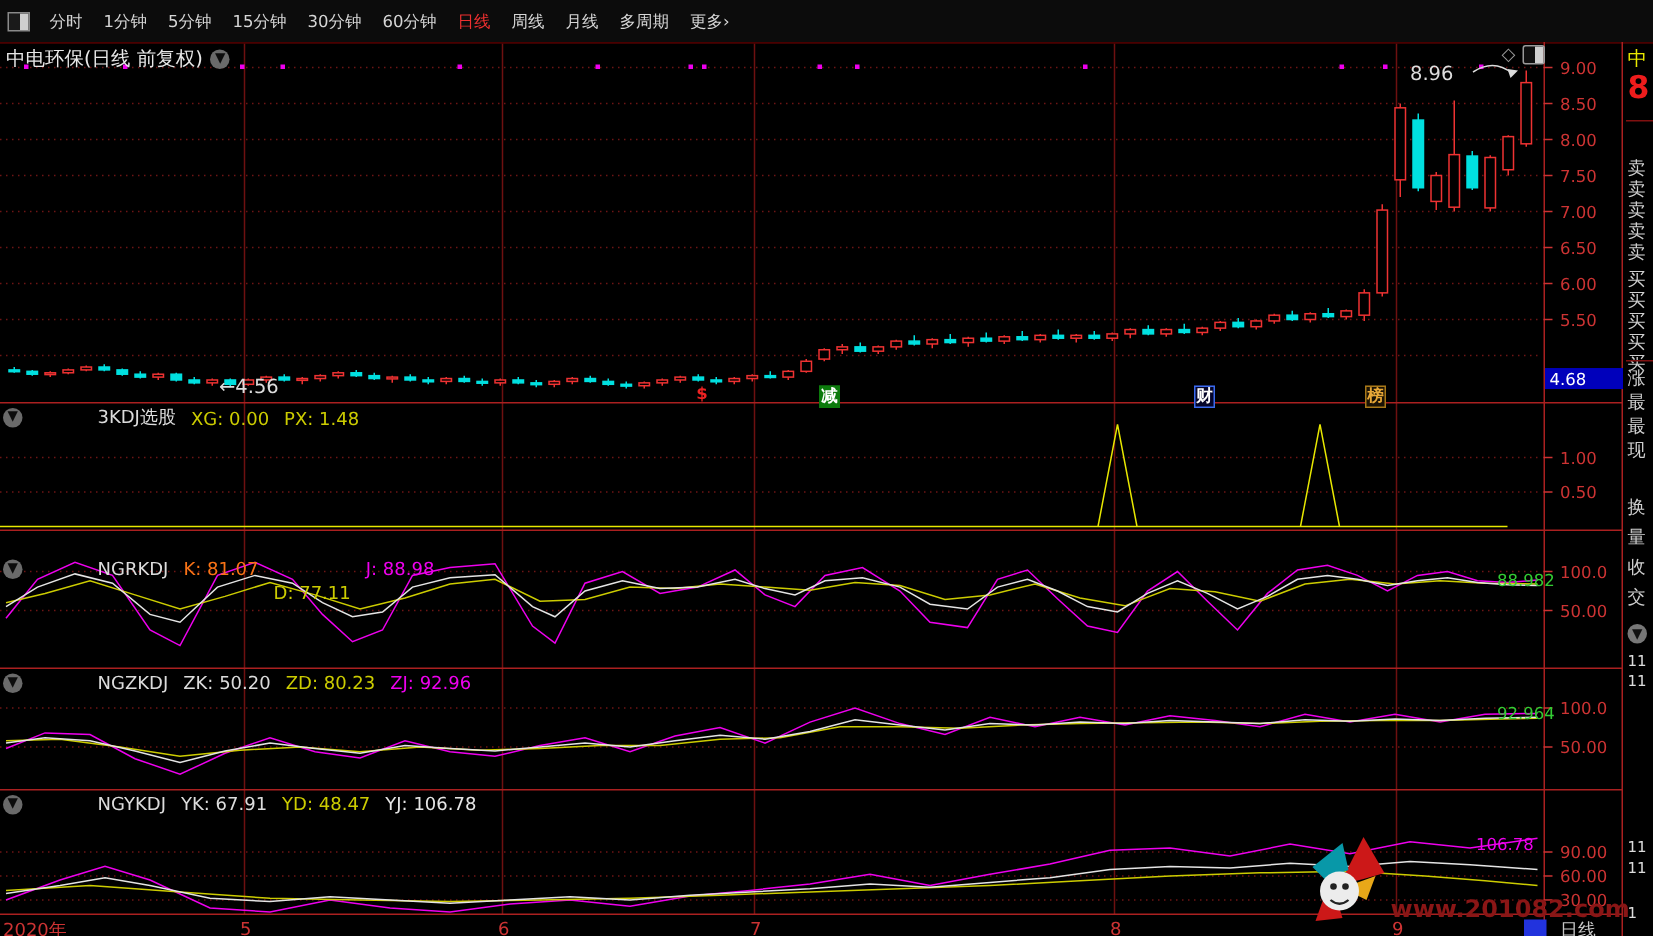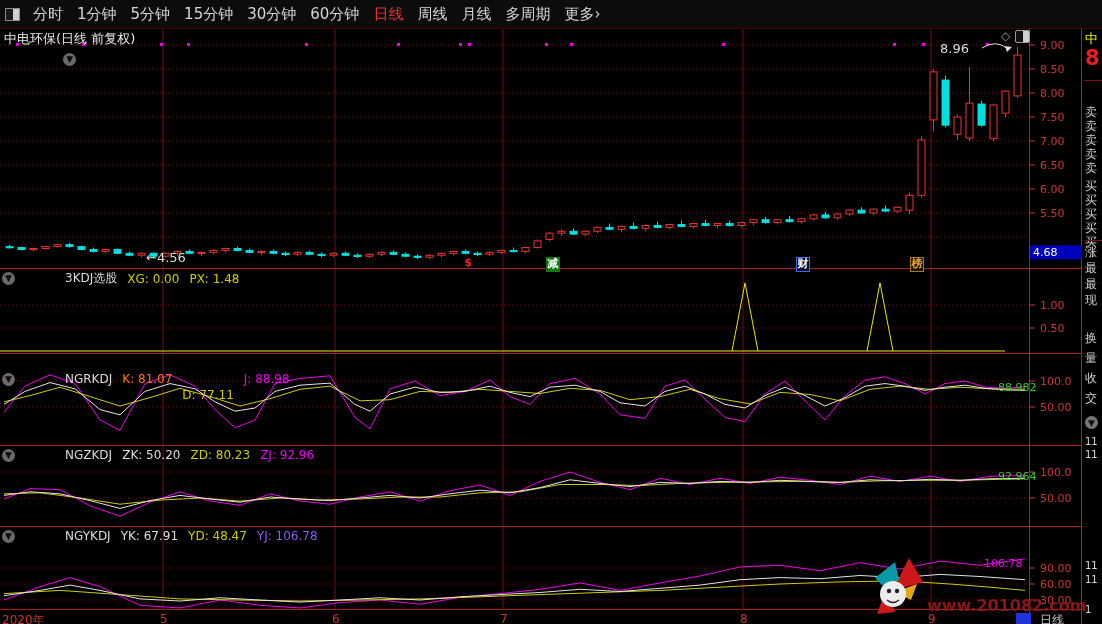--- a/index.html
+++ b/index.html
@@ -1,27 +1,27 @@
 <!DOCTYPE html>
 <html><head>
 <meta charset="utf-8">
 <style>
   html,body{margin:0;padding:0;background:#000;}
   body{width:1102px;height:624px;position:relative;overflow:hidden;
        font-family:"DejaVu Sans","Liberation Sans",sans-serif;}
   
   .toolbar{position:absolute;left:0;top:0;width:1102px;height:28px;background:#0c0c0c;
-           border-bottom:1px solid #4a0000;display:flex;align-items:center;font-size:15px;color:#d6d6d6;}
+           border-bottom:1px solid #4a0000;display:flex;align-items:center;font-size:11px;color:#d6d6d6;}
   .win-icon{width:13px;height:11px;border:1px solid #8a8a8a;margin:0 6px 0 5px;background:linear-gradient(90deg,#1a1a1a 55%,#cfcfcf 55%);}
   .tab{padding:4px 7px;white-space:nowrap;}
   .tab.active{color:#ee3030;}
   .tb-right{margin-left:auto;display:flex;align-items:center;}
   .tb-btn{padding:4px 8px;white-space:nowrap;color:#e2e2e2;background:#161616;border-left:1px solid #262626;}
   
-  .title-row{position:absolute;left:4px;top:30px;display:flex;align-items:center;gap:5px;z-index:6;flex-direction:column;}
+  .title-row{position:absolute;left:4px;top:30px;display:flex;align-items:center;gap:5px;z-index:6;}
   .title-text{color:#e8e8e8;font-size:13px;white-space:nowrap;}
   .chev-circle{width:13px;height:13px;border-radius:50%;background:#6a6a6a;color:#0c0c0c;font-size:9px;
                display:flex;align-items:center;justify-content:center;line-height:1;}
   
   .pane-label{position:absolute;left:2px;display:flex;align-items:center;gap:6px;font-size:12px;z-index:6;white-space:nowrap;}
   .pane-name{color:#dcdcdc;margin-left:44px;}
   .pane-param{margin-left:4px;}
   
   #chart-svg{position:absolute;left:0;top:0;z-index:3;}
   
@@ -373,21 +373,21 @@
       <span class="pane-name">NGZKDJ</span>
       <span class="pane-param" style="color: rgb(220, 220, 220);">ZK: 50.20</span>
       <span class="pane-param" style="color: rgb(204, 204, 0);">ZD: 80.23</span>
       <span class="pane-param" style="color: rgb(238, 0, 238);">ZJ: 92.96</span>
     </div>
     <div class="pane-label" style="top: 529px;">
       <span class="chev-circle">▼</span>
       <span class="pane-name">NGYKDJ</span>
       <span class="pane-param" style="color: rgb(220, 220, 220);">YK: 67.91</span>
       <span class="pane-param" style="color: rgb(204, 204, 0);">YD: 48.47</span>
-      <span class="pane-param" style="color: #8b5cf6;">YJ: 106.78</span>
+      <span class="pane-param" style="color: #e5e5e5;">YJ: 106.78</span>
     </div>
   </div>
 
 <div id="event-markers">
     <div class="ev-marker" style="left: 462px; top: 257px; color: rgb(238, 34, 34);">$</div>
     <div class="ev-marker" style="left: 546px; top: 257px; color: rgb(255, 255, 255); background: rgb(12, 122, 12); border: 1px solid rgb(12, 122, 12);">减</div>
     <div class="ev-marker" style="left: 796px; top: 257px; color: rgb(255, 255, 255); background: rgb(5, 5, 42); border: 1px solid rgb(58, 106, 238);">财</div>
     <div class="ev-marker" style="left: 910px; top: 257px; color: rgb(232, 168, 56); background: rgb(26, 18, 5); border: 1px solid rgb(168, 120, 24);">榜</div>
   </div>
 

